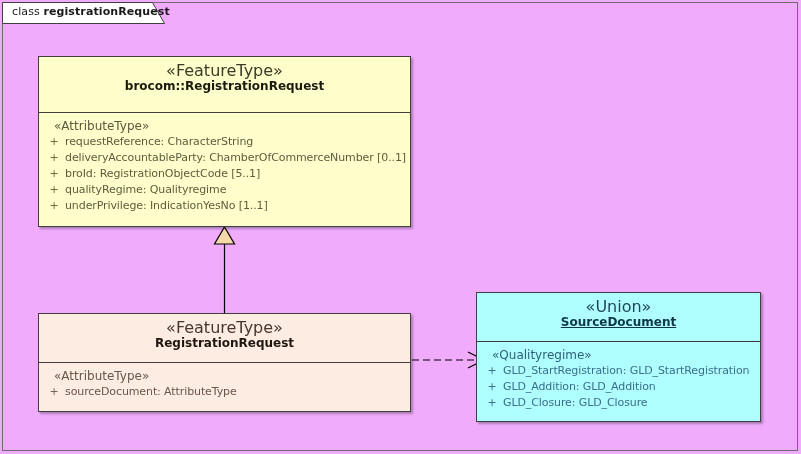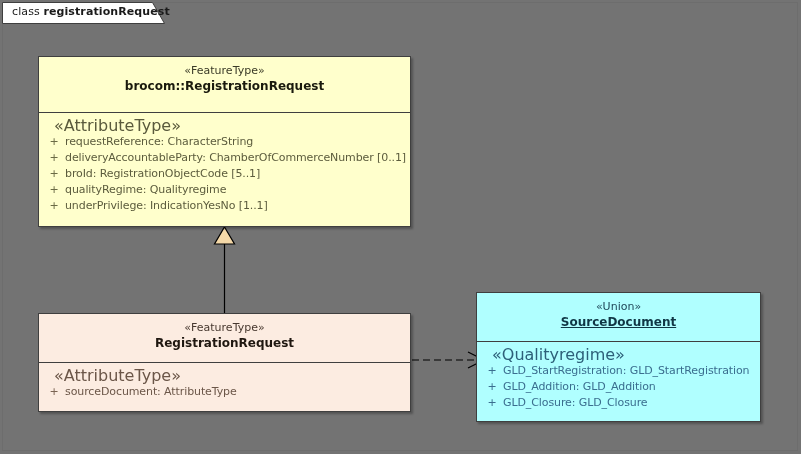--- a/index.html
+++ b/index.html
@@ -8,21 +8,21 @@
     background: #ffffff;
   }
   body {
     font-family: "DejaVu Sans", "Liberation Sans", sans-serif;
   }
 
   #canvas {
     position: relative;
     width: 801px;
     height: 454px;
-    background: #737373;
+    background: #f0abfc;
     box-sizing: border-box;
     overflow: hidden;
   }
 
   
   .frame-border {
     position: absolute;
     left: 2px;
     top: 2px;
     width: 796px;
@@ -62,38 +62,38 @@
     border: 1px solid #3f3f3f;
     box-shadow: 2px 2px 2px rgba(0,0,0,0.28);
   }
   .node-header {
     box-sizing: border-box;
     padding: 6px 6px 7px 6px;
     text-align: center;
     border-bottom: 1px solid #3f3f3f;
   }
   .stereotype {
-    font-size: 11px;
+    font-size: 16px;
     line-height: 15px;
     white-space: nowrap;
   }
   .classname {
     font-size: 12px;
     font-weight: bold;
     line-height: 16px;
     white-space: nowrap;
   }
   .classname.underline { text-decoration: underline; }
 
   .node-body {
     box-sizing: border-box;
     padding: 5px 4px 6px 4px;
   }
   .compartment-stereo {
-    font-size: 16px;
+    font-size: 12px;
     line-height: 16px;
     padding-left: 11px;
     white-space: nowrap;
   }
   .attr-row {
     display: flex;
     align-items: baseline;
     font-size: 11px;
     line-height: 16px;
     white-space: nowrap;

